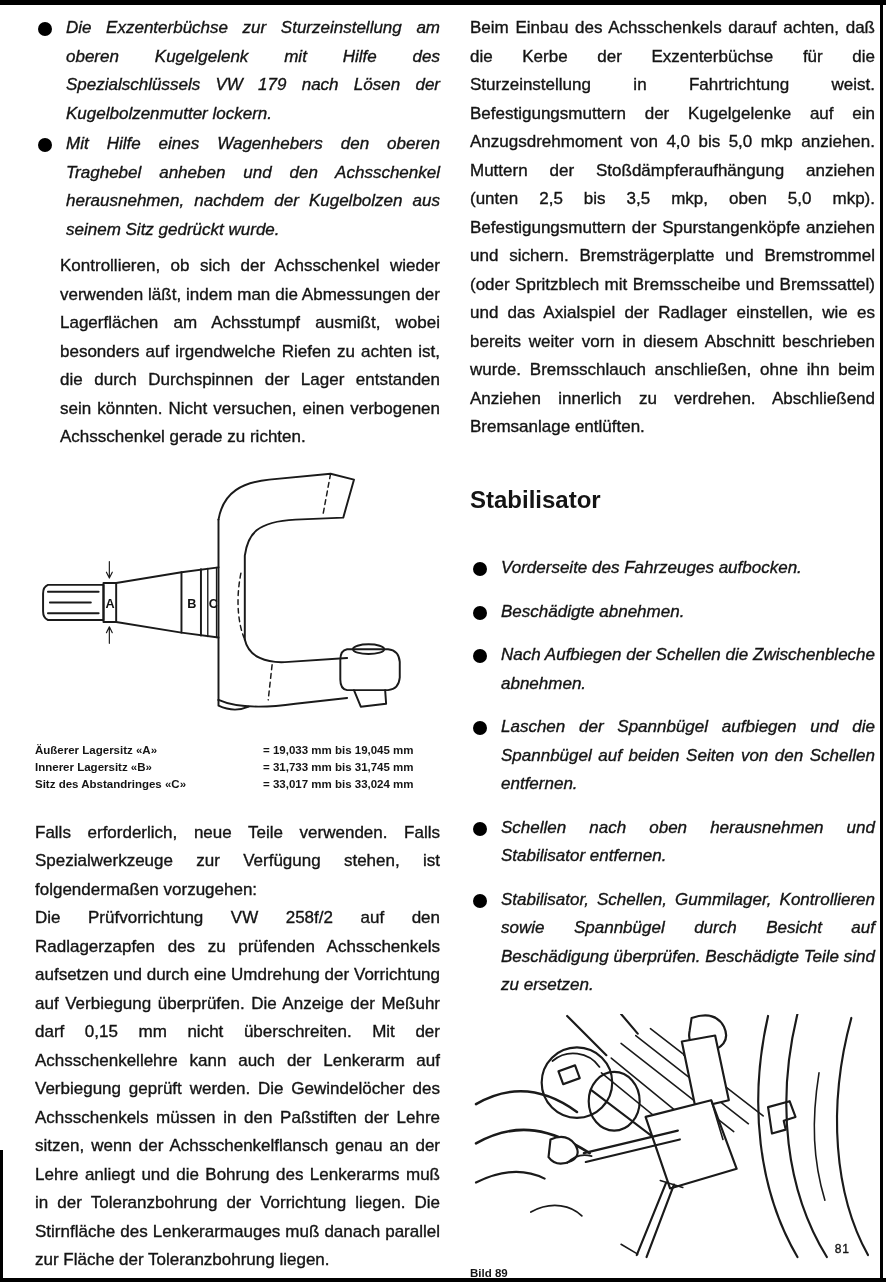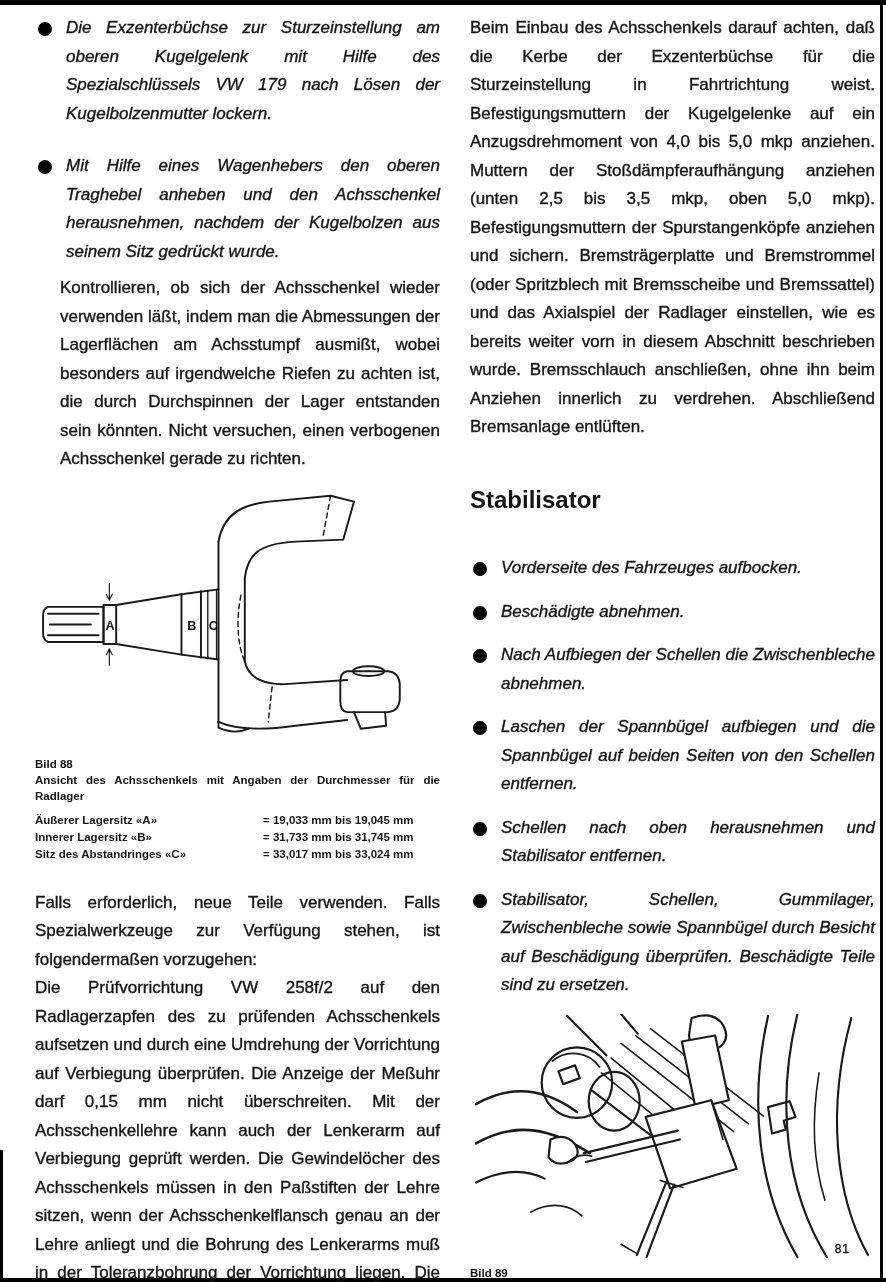--- a/index.html
+++ b/index.html
@@ -14,21 +14,21 @@
   .edge-top{position:absolute;left:0;top:0;width:886px;height:5px;background:#000;}
   .edge-right{position:absolute;right:3px;top:0;width:3px;height:1282px;background:#000;}
   .edge-bottom{position:absolute;left:0;bottom:0;width:886px;height:4px;background:#000;}
   .edge-left{position:absolute;left:0;top:1150px;width:3px;height:132px;background:#000;}
 
   .columns{position:absolute;left:35px;top:14px;width:812px;display:flex;gap:30px;}
   .col{width:405px;}
   .body-text{font-size:17px;line-height:28.5px;text-align:justify;}
   .para{margin:0 0 0 0;}
   .bullet{display:flex;align-items:flex-start;}
-  .bullet + .bullet{margin-top:24px;}
+  .bullet + .bullet{margin-top:2px;}
   .rbullets .bullet + .bullet{margin-top:15px;}
   .dot{flex:0 0 auto;width:14px;height:14px;border-radius:50%;background:#000;margin:8px 14px 0 3px;}
   .btext{flex:1;font-style:italic;}
 
   .figure{margin-top:14px;}
   .fig-svg{display:block;}
   .fig-caption{font-size:11.5px;line-height:16px;font-weight:bold;-webkit-text-stroke:0 transparent;}
   .fig-caption .cap-id{display:block;}
   .spec-table{margin-top:8px;font-size:11.5px;font-weight:bold;line-height:17px;-webkit-text-stroke:0 transparent;}
   .spec-row{display:flex;}
@@ -99,24 +99,20 @@
           <path d="M78,120 L145,109 L183,104"></path>
           <path d="M78,160 L145,171 L183,176"></path>
           <path d="M145,109 V171"></path>
           <path d="M165,106 V174"></path>
           <path d="M172,105 V175" stroke-width="1.4"></path>
           <path d="M181,104 V176" stroke-width="1.4"></path>
           <text class="fig-letter" x="67" y="146">A</text>
           <text class="fig-letter" x="151" y="146">B</text>
           <text class="fig-letter" x="173" y="146">C</text>
         </svg>
-        <div class="fig-caption">
-          <span class="cap-id">Bild 88</span>
-          <span>Ansicht des Achsschenkels mit Angaben der Durchmesser für die Radlager</span>
-        </div>
         <div class="spec-table">
           <div class="spec-row">
             <span class="spec-label">Äußerer Lagersitz «A»</span>
             <span class="spec-value">=  19,033 mm bis 19,045 mm</span>
           </div>
           <div class="spec-row">
             <span class="spec-label">Innerer Lagersitz «B»</span>
             <span class="spec-value">=  31,733 mm bis 31,745 mm</span>
           </div>
           <div class="spec-row">
@@ -153,21 +149,21 @@
         <div class="bullet">
           <span class="dot"></span>
           <span class="btext">Laschen der Spannbügel aufbiegen und die Spannbügel auf beiden Seiten von den Schellen entfernen.</span>
         </div>
         <div class="bullet">
           <span class="dot"></span>
           <span class="btext">Schellen nach oben herausnehmen und Stabilisator entfernen.</span>
         </div>
         <div class="bullet">
           <span class="dot"></span>
-          <span class="btext">Stabilisator, Schellen, Gummilager, Zwischenbleche sowie Spannbügel durch Besicht auf Beschädigung überprüfen. Beschädigte Teile sind zu ersetzen.</span>
+          <span class="btext">Stabilisator, Schellen, Gummilager, Kontrollieren sowie Spannbügel durch Besicht auf Beschädigung überprüfen. Beschädigte Teile sind zu ersetzen.</span>
         </div>
       </div>
 
       <div class="figure">
         <svg class="fig-svg" width="405" height="245" viewBox="0 0 405 250" fill="none" stroke-width="2.2" stroke-linejoin="round" stroke-linecap="round">
 
           <path d="M300,2 C280,90 290,180 330,248"></path>
           <path d="M330,0 C308,90 318,180 360,248"></path>
           <path d="M385,4 C360,95 368,185 402,246"></path>
           <path d="M352,60 C344,110 346,150 358,190" stroke-width="1.6"></path>

